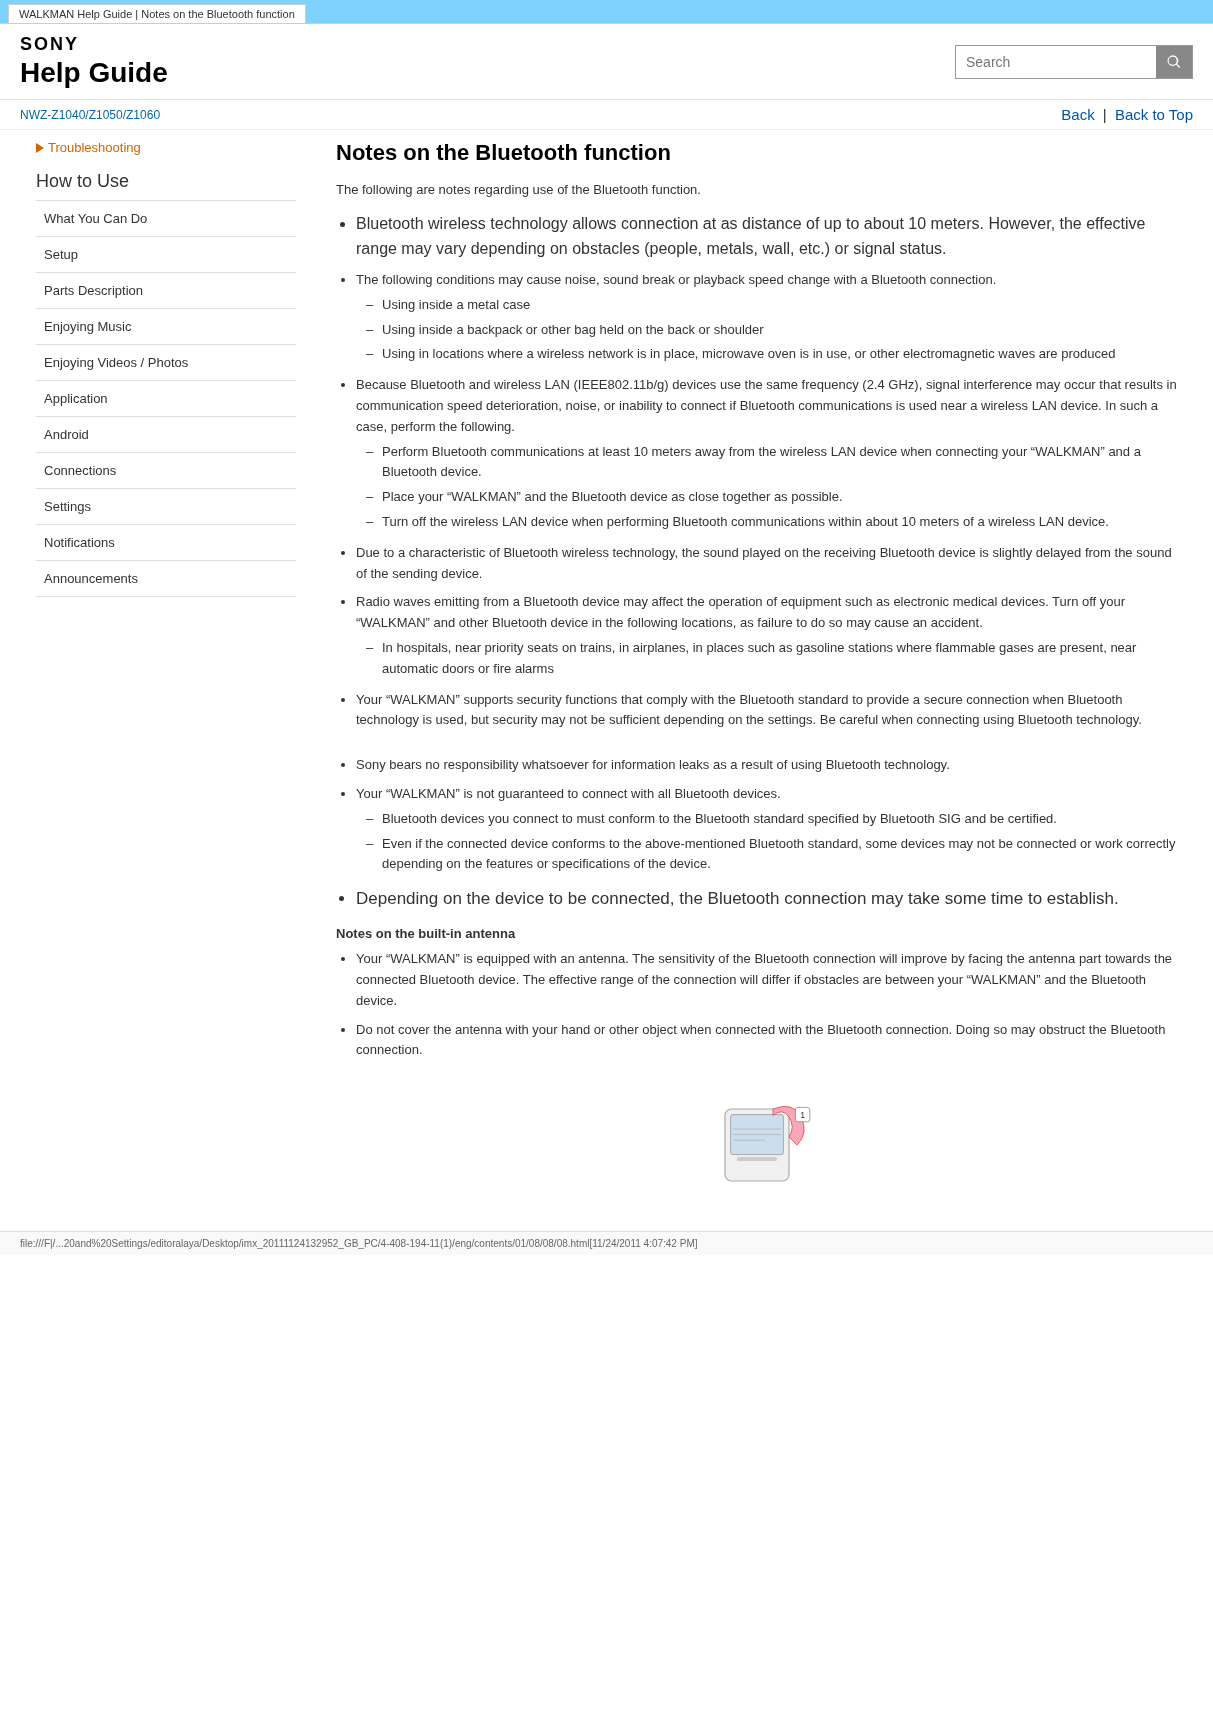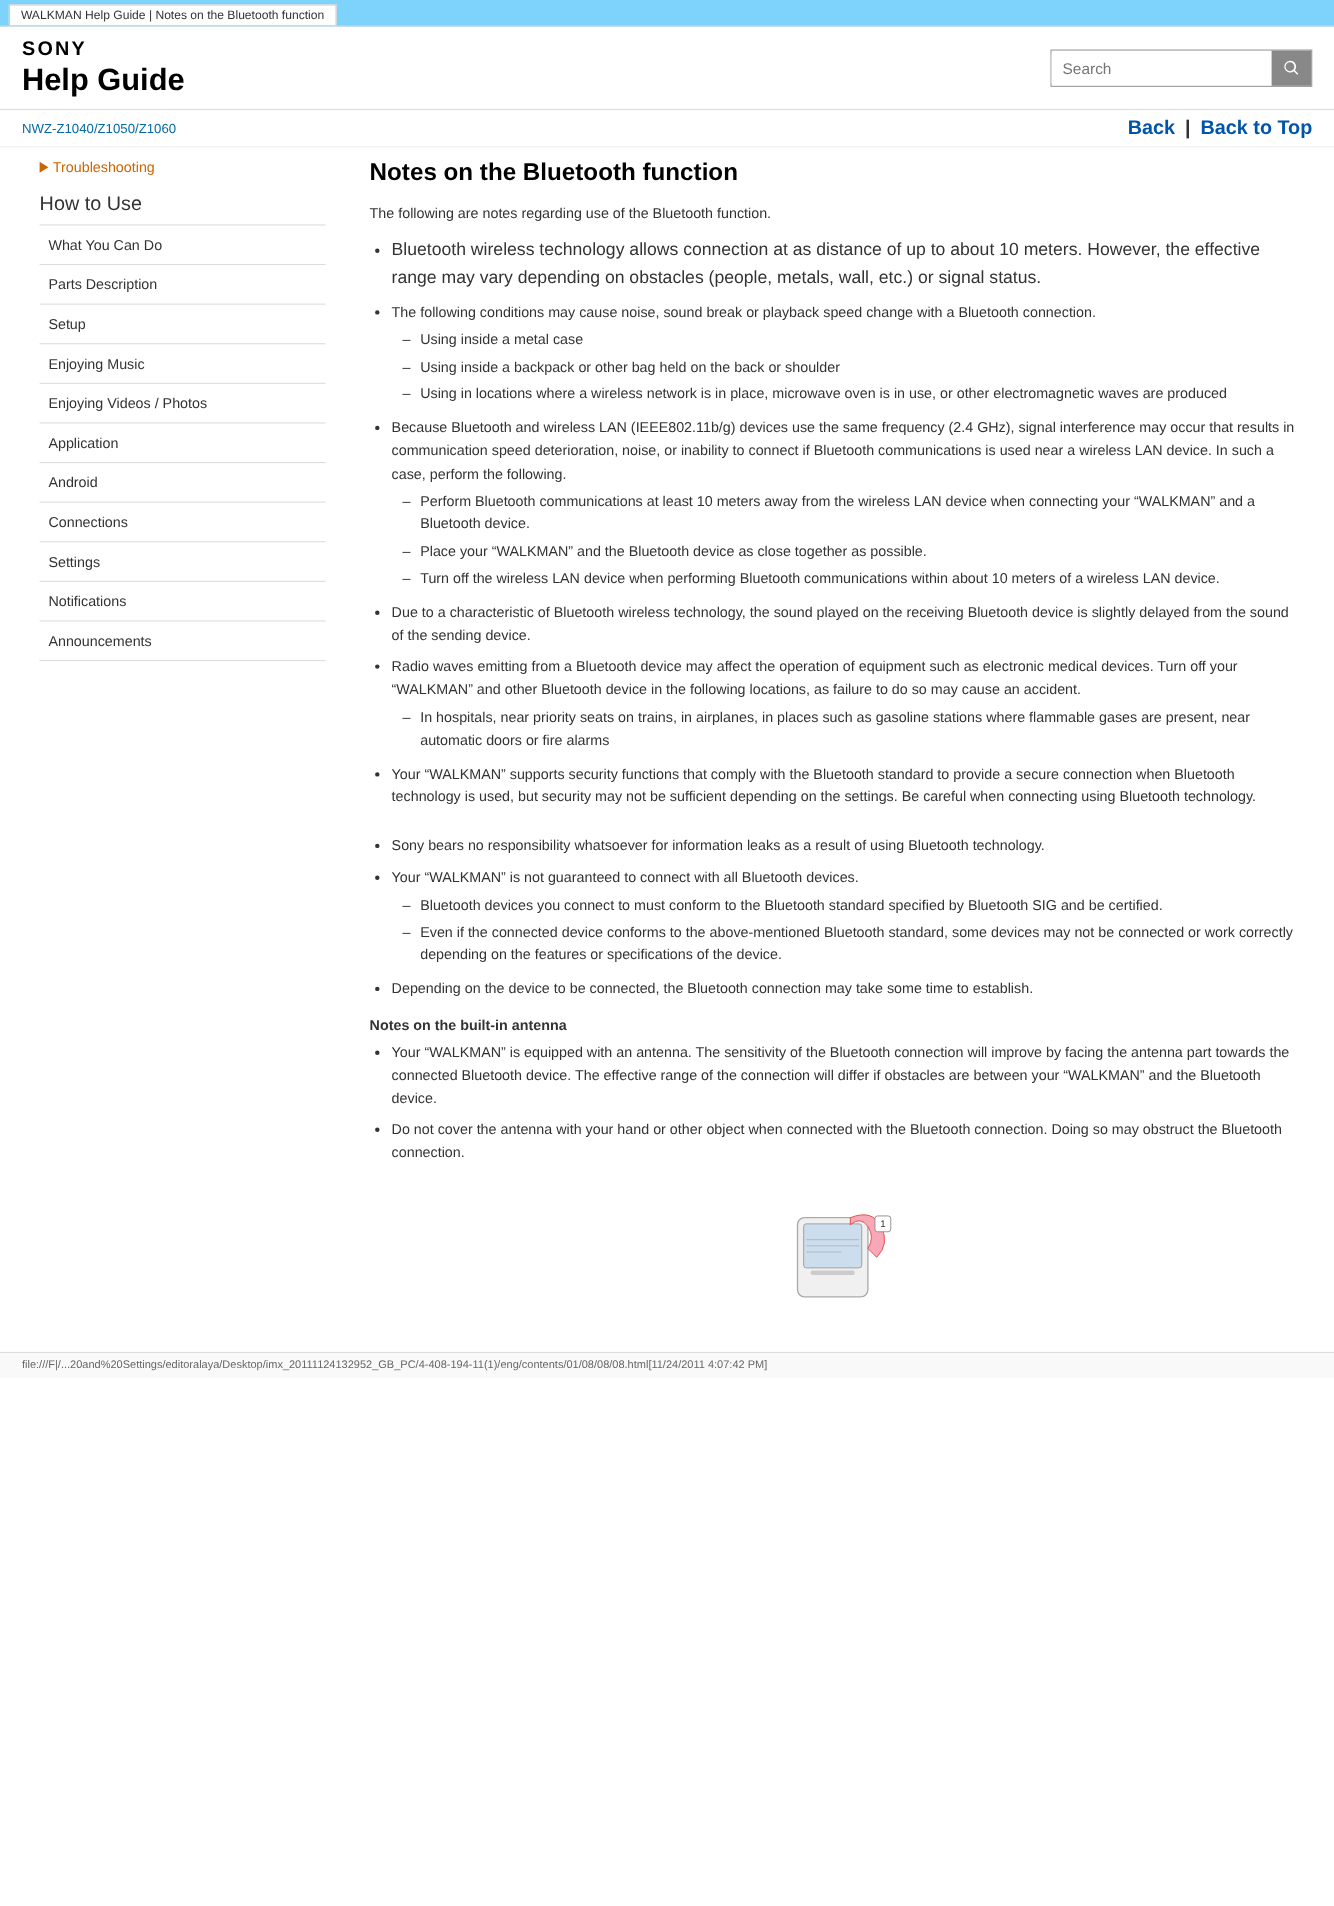--- a/index.html
+++ b/index.html
@@ -72,21 +72,21 @@
     
     .sub-header {
       padding: 6px 20px;
       display: flex;
       justify-content: space-between;
       align-items: center;
       font-size: 12px;
       border-bottom: 1px solid #eee;
     }
     .model-number { color: #0369a1; font-size: 12px; }
-    .nav-links { color: #0055aa; font-size: 18px; font-weight: bold; }
+    .nav-links { color: #0055aa; font-size: 15px; }
     .nav-links a { color: #0055aa; text-decoration: none; }
     .nav-links .separator { color: #333; margin: 0 4px; }
 
     
     .main-layout {
       display: flex;
       padding: 10px 36px;
     }
 
     
@@ -236,24 +236,24 @@
     <div class="sidebar-troubleshooting">
       <span class="chevron-icon"></span>
       <span>Troubleshooting</span>
     </div>
     <div class="sidebar-section-title">How to Use</div>
     <ul class="sidebar-nav" id="sidebar-nav">
     <li>
           <a href="#">What You Can Do</a>
         </li>
         <li>
+          <a href="#">Setup</a>
+        </li>
+        <li>
           <a href="#">Parts Description</a>
-        </li>
-        <li>
-          <a href="#">Setup</a>
         </li>
         <li>
           <a href="#">Enjoying Music</a>
         </li>
         <li>
           <a href="#">Enjoying Videos / Photos</a>
         </li>
         <li>
           <a href="#">Application</a>
         </li>
@@ -294,21 +294,21 @@
         <li style="margin-bottom: 8px; line-height: 1.6; font-size: 13px;">Due to a characteristic of Bluetooth wireless technology, the sound played on the receiving Bluetooth device is slightly delayed from the sound of the sending device.</li>
         <li style="margin-bottom: 8px; line-height: 1.6; font-size: 13px;">Radio waves emitting from a Bluetooth device may affect the operation of equipment such as electronic medical devices. Turn off your “WALKMAN” and other Bluetooth device in the following locations, as failure to do so may cause an accident.<ul class="sub-list">
             <li>In hospitals, near priority seats on trains, in airplanes, in places such as gasoline stations where flammable gases are present, near automatic doors or fire alarms</li>
           </ul></li>
         <li style="margin-bottom: 8px; line-height: 1.6; font-size: 13px;">Your “WALKMAN” supports security functions that comply with the Bluetooth standard to provide a secure connection when Bluetooth technology is used, but security may not be sufficient depending on the settings. Be careful when connecting using Bluetooth technology.</li>
         <li style="margin-bottom: 8px; line-height: 1.6; font-size: 13px; margin-top: 24px;">Sony bears no responsibility whatsoever for information leaks as a result of using Bluetooth technology.</li>
         <li style="margin-bottom: 8px; line-height: 1.6; font-size: 13px;">Your “WALKMAN” is not guaranteed to connect with all Bluetooth devices.<ul class="sub-list">
             <li>Bluetooth devices you connect to must conform to the Bluetooth standard specified by Bluetooth SIG and be certified.</li>
             <li>Even if the connected device conforms to the above-mentioned Bluetooth standard, some devices may not be connected or work correctly depending on the features or specifications of the device.</li>
           </ul></li>
-        <li style="margin-bottom: 8px; line-height: 1.6; font-size: 13px;">Depending on the device to be connected, the Bluetooth connection may take some time to establish.</li>
+        <li style="margin-bottom: 8px; line-height: 1.6; font-size: 17px;">Depending on the device to be connected, the Bluetooth connection may take some time to establish.</li>
       </ul>
 
     <div class="section-subheading">Notes on the built-in antenna</div>
     <ul id="antenna-bullets">
     <li style="margin-bottom: 8px; line-height: 1.6; font-size: 13px;">Your “WALKMAN” is equipped with an antenna. The sensitivity of the Bluetooth connection will improve by facing the antenna part towards the connected Bluetooth device. The effective range of the connection will differ if obstacles are between your “WALKMAN” and the Bluetooth device.</li>
         <li style="margin-bottom: 8px; line-height: 1.6; font-size: 13px;">Do not cover the antenna with your hand or other object when connected with the Bluetooth connection. Doing so may obstruct the Bluetooth connection.</li>
       </ul>
 
     <div class="antenna-diagram">
       <svg viewBox="0 0 200 140" xmlns="http://www.w3.org/2000/svg">

